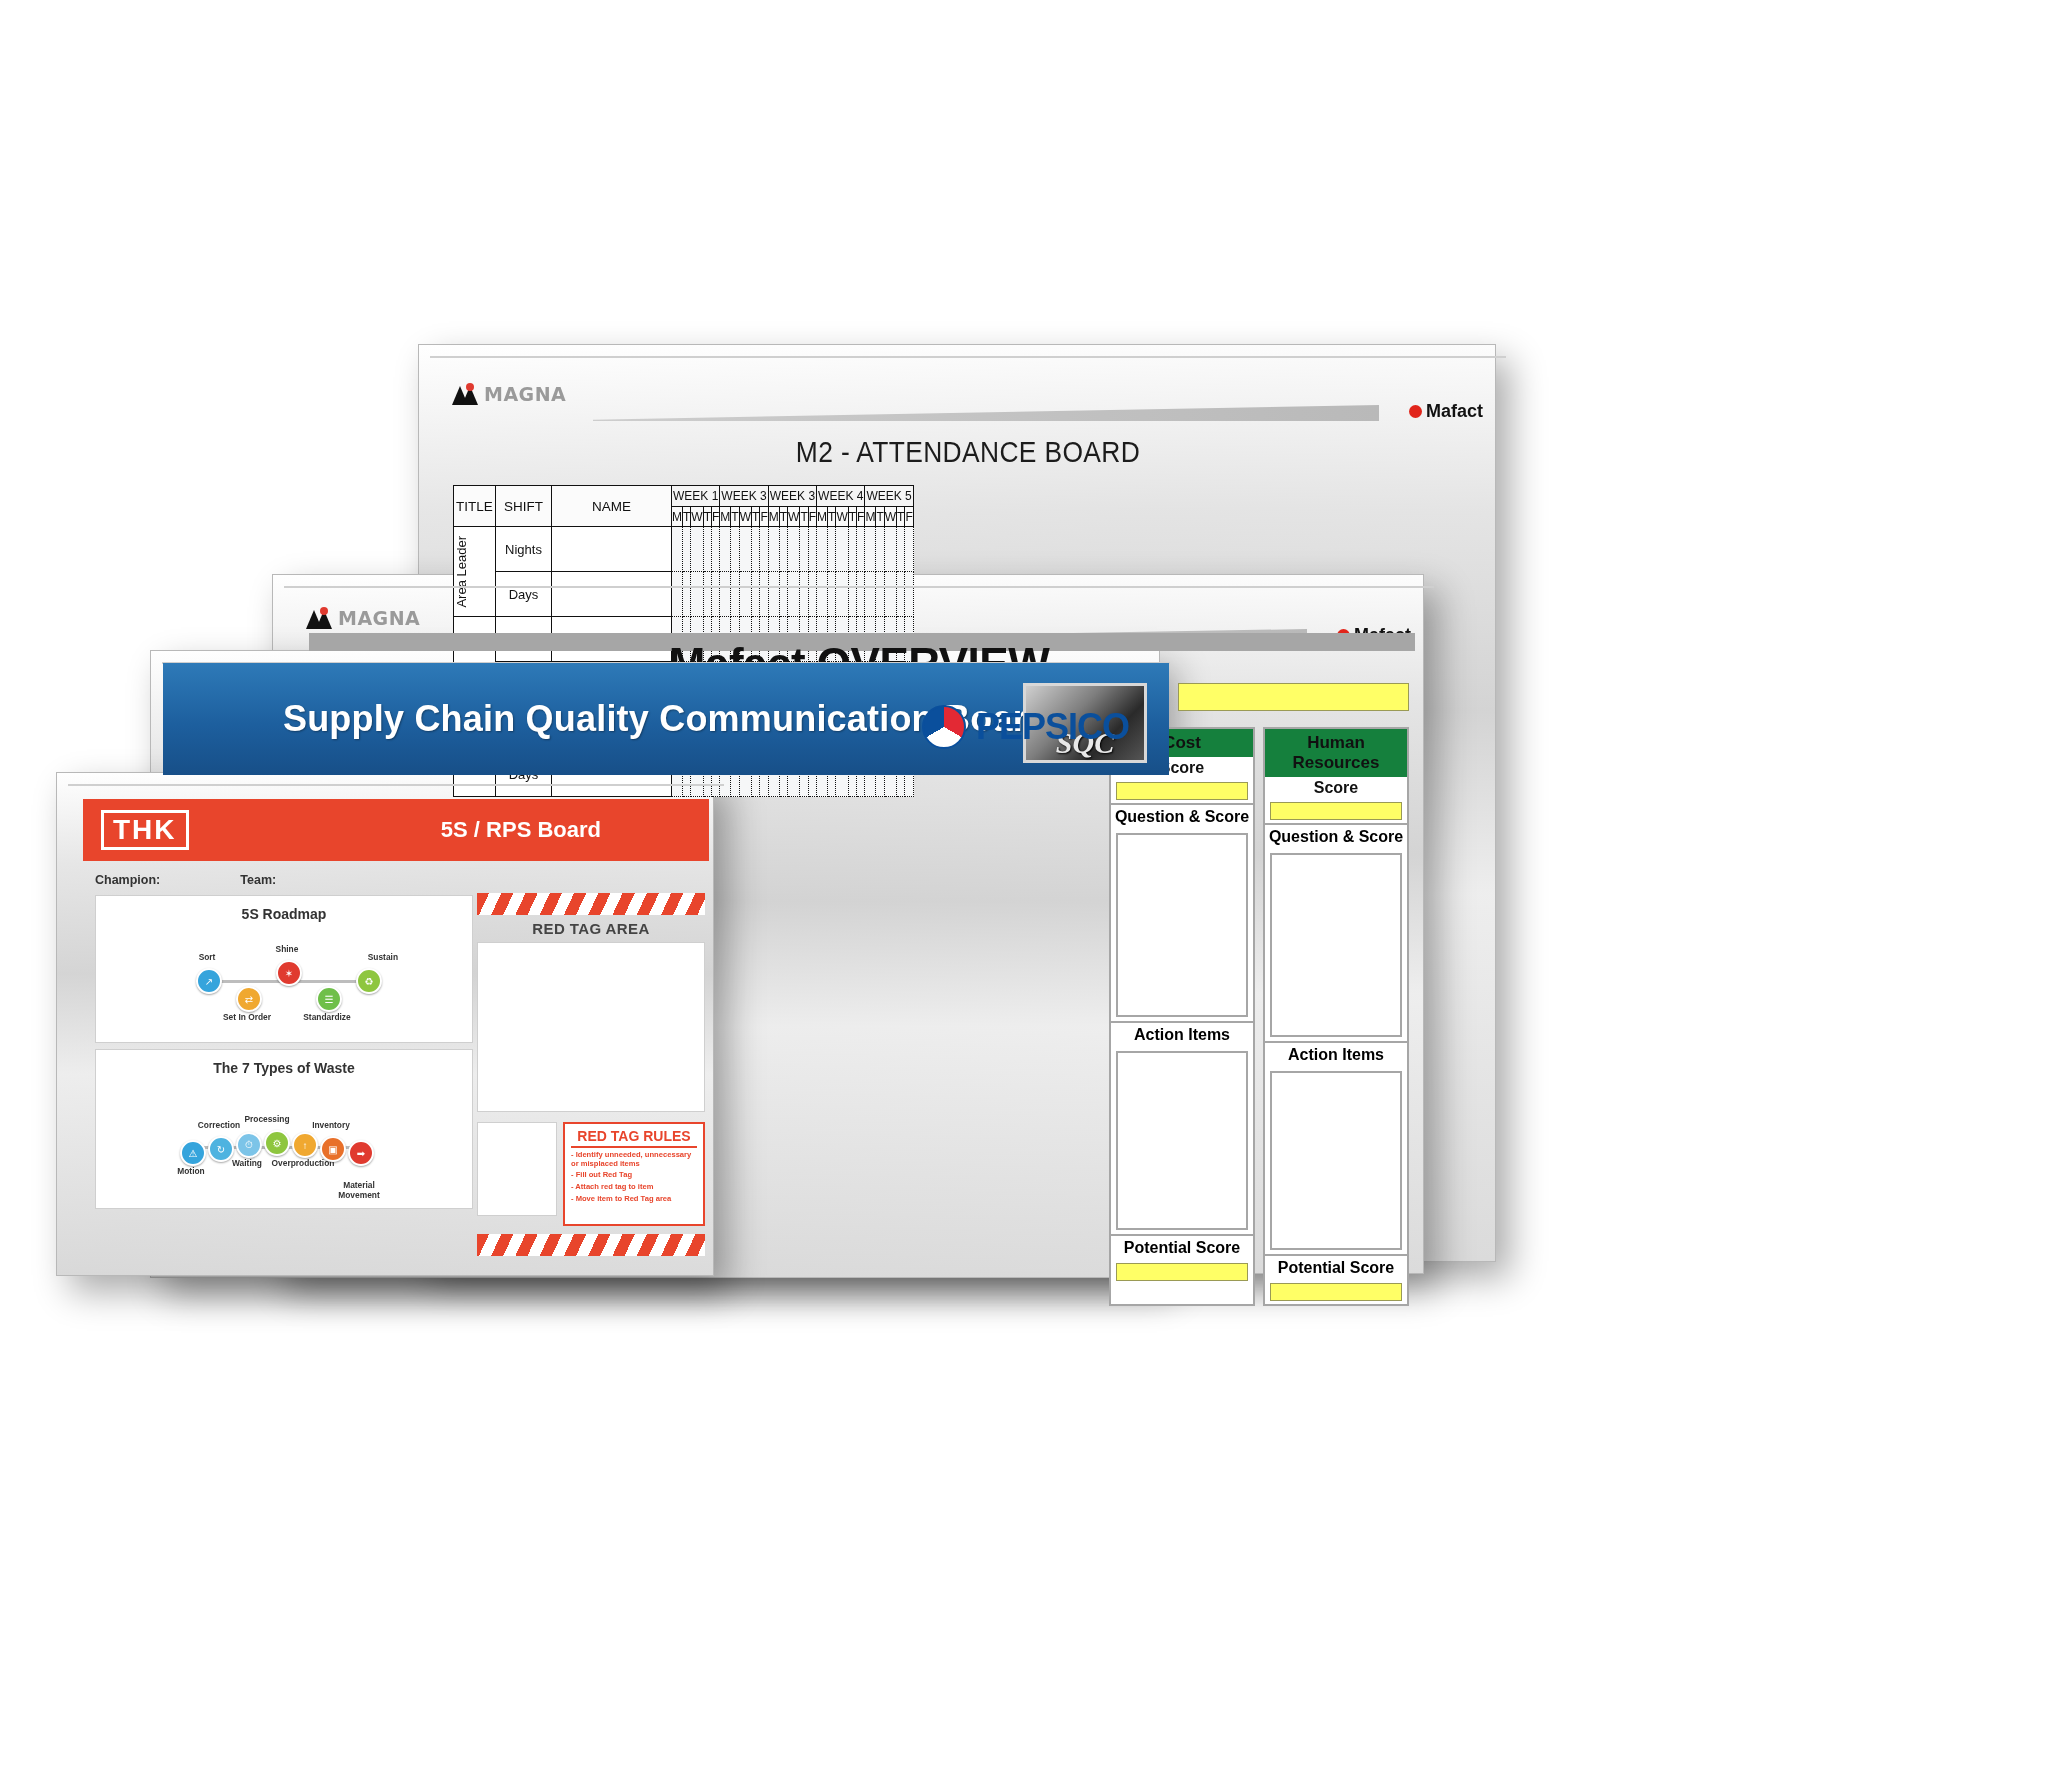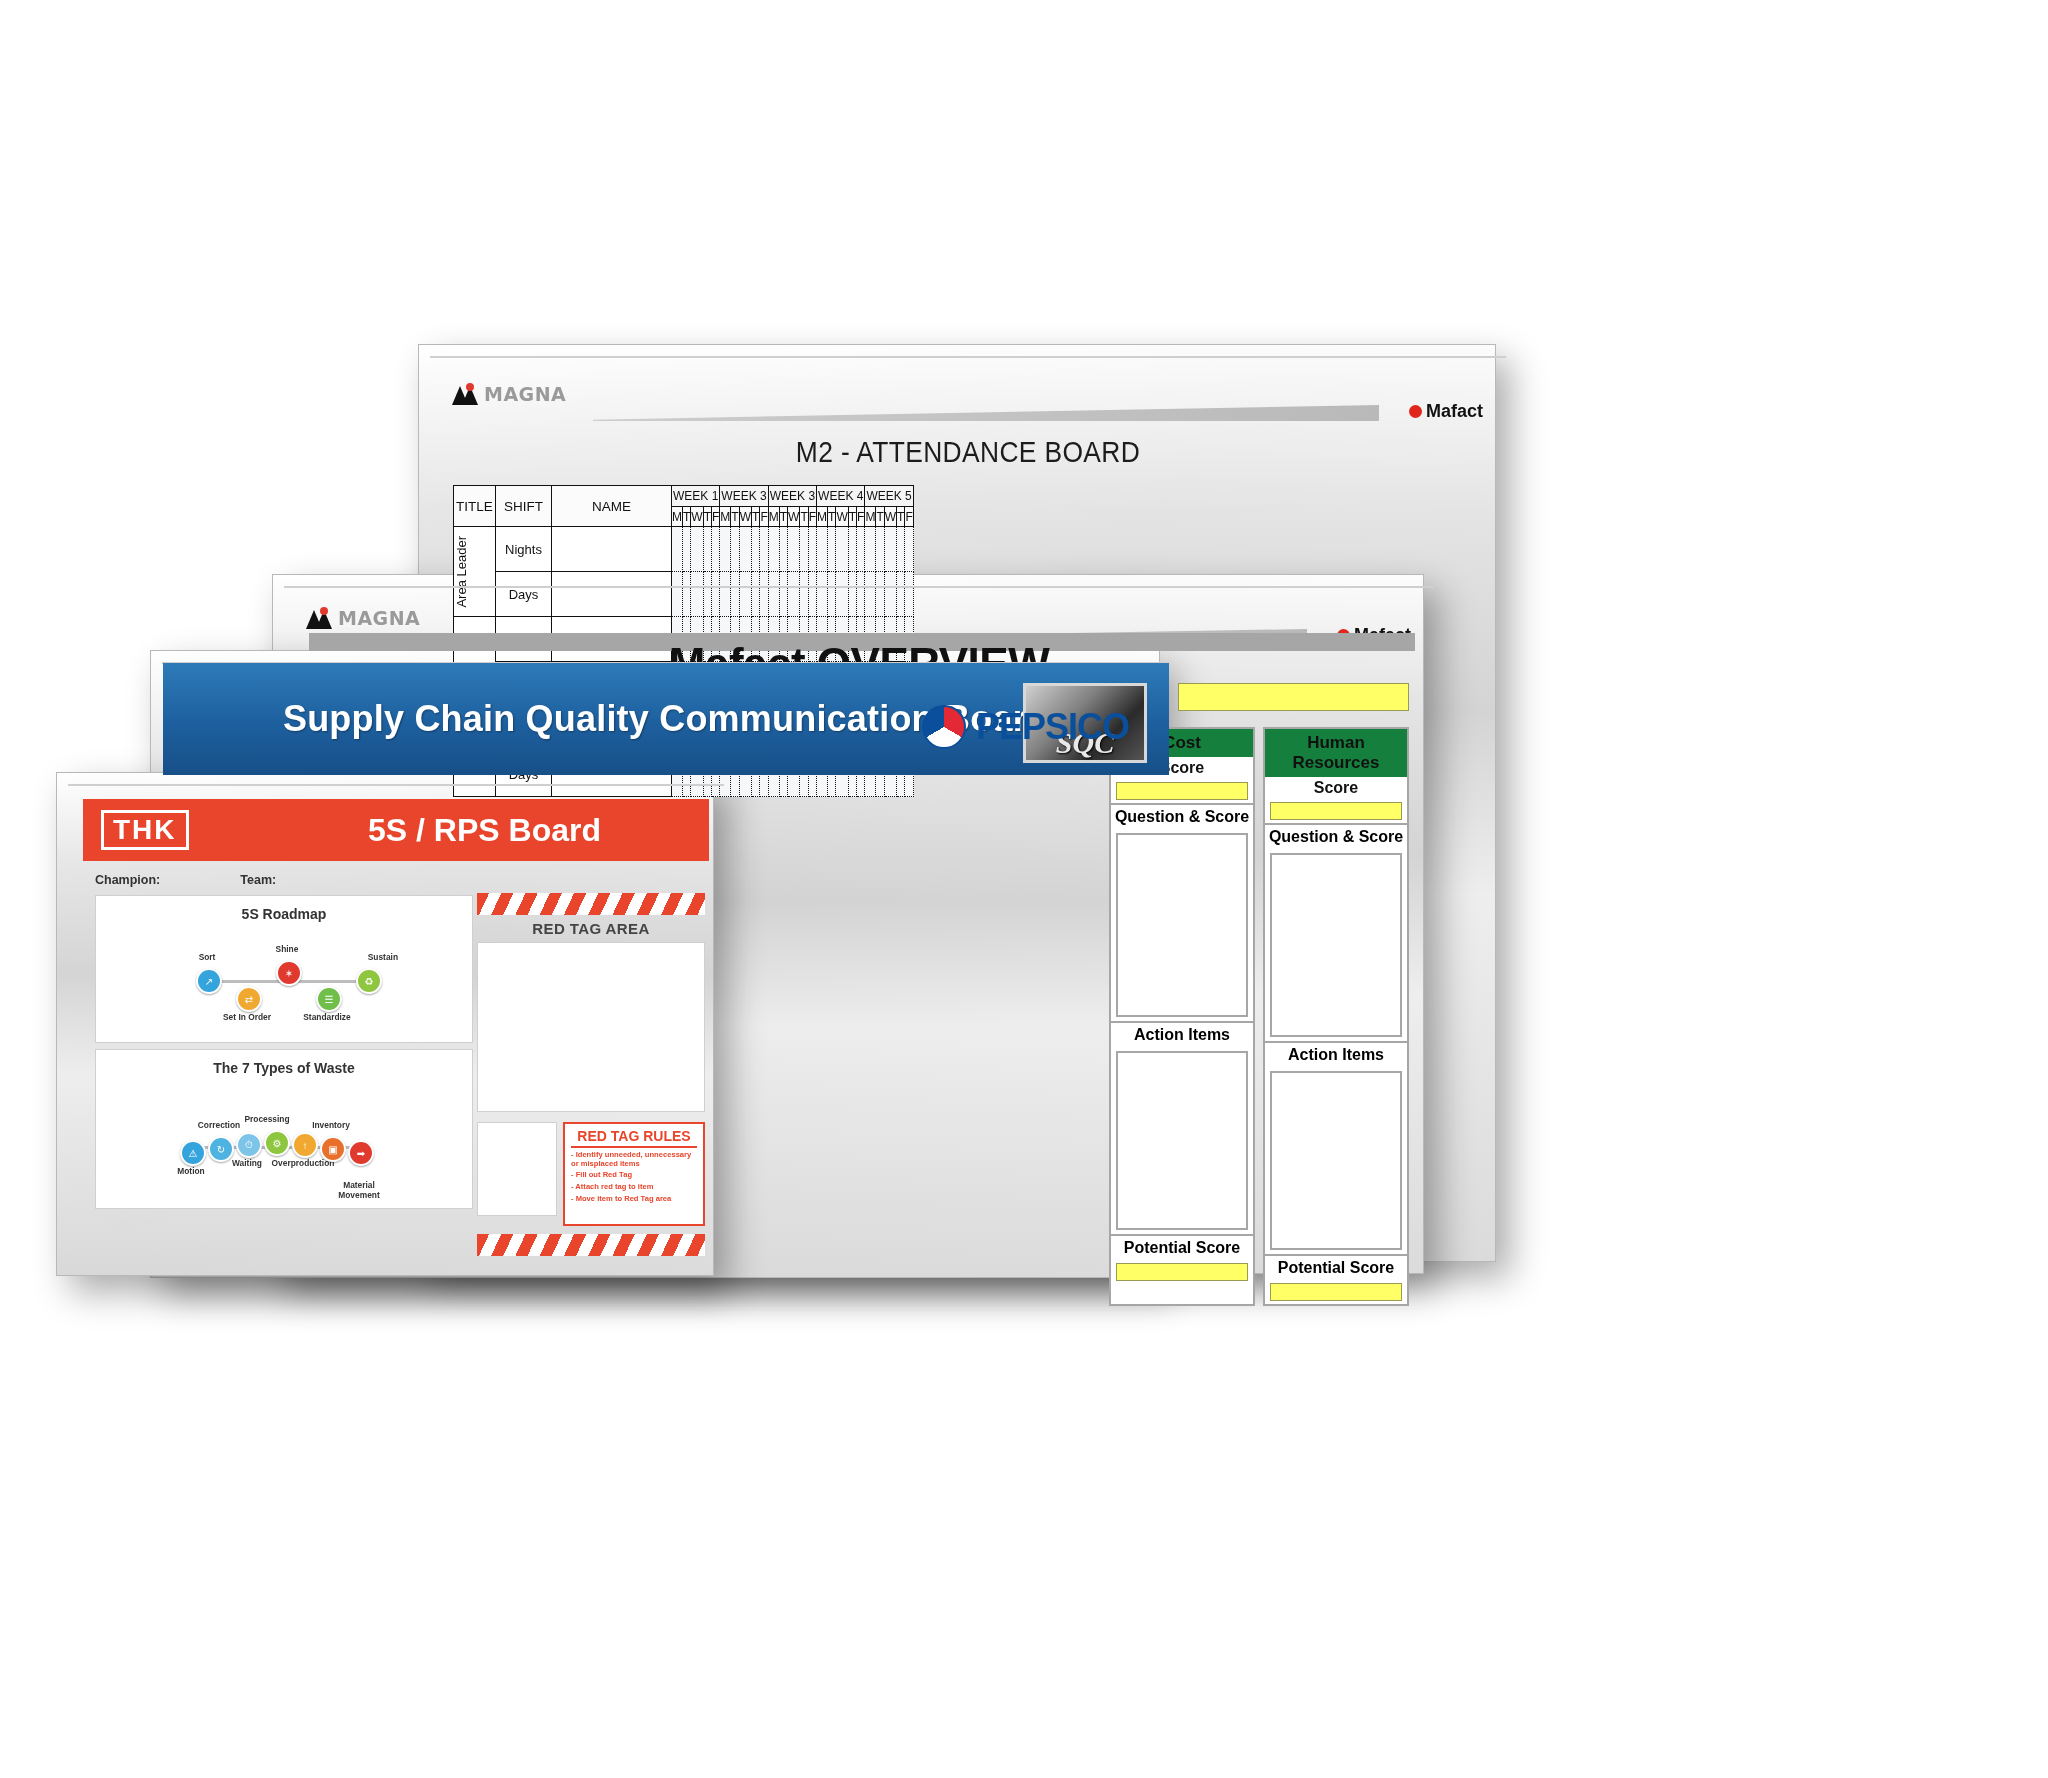--- a/index.html
+++ b/index.html
@@ -94,21 +94,21 @@
      background:conic-gradient(#e32934 0deg 120deg,#fff 120deg 240deg,#0a4f9c 240deg 360deg);
      border:2px solid #0a4f9c;}
   .pepsi-word{font-size:36px;font-weight:bold;color:#0a4f9c;letter-spacing:-1px;}
 
   
   #b4{left:56px;top:772px;width:658px;height:504px;}
   #b4 .frame-inner{background:#fff;}
   .thk-head{position:absolute;left:14px;top:14px;right:14px;height:62px;background:#e8452c;
      display:flex;align-items:center;justify-content:space-between;padding:0 18px;box-sizing:border-box;}
   .thk-logo{color:#fff;font-weight:bold;font-size:28px;letter-spacing:2px;border:3px solid #fff;padding:1px 9px;}
-  .thk-title{color:#fff;font-weight:bold;font-size:32px;margin-right:90px;}
+  .thk-title{color:#fff;font-weight:bold;font-size:22px;margin-right:90px;}
   .thk-meta{position:absolute;left:26px;top:88px;right:18px;display:flex;gap:80px;
      font-size:12.5px;font-weight:bold;color:#333;}
   .thk-left{position:absolute;left:26px;top:110px;width:378px;}
   .panel{border:1px solid #cfcfcf;background:#fff;box-sizing:border-box;}
   .p-title{text-align:center;font-weight:bold;font-size:14px;color:#333;padding-top:10px;}
   .roadmap{height:148px;position:relative;}
   .waste{height:160px;position:relative;margin-top:6px;}
   .lbl{position:absolute;font-size:8.4px;color:#333;font-weight:600;white-space:nowrap;}
   .circ{position:absolute;width:22px;height:22px;border-radius:50%;border:2px solid #fff;
      box-shadow:0 1px 2px rgba(0,0,0,.35);display:flex;align-items:center;justify-content:center;

